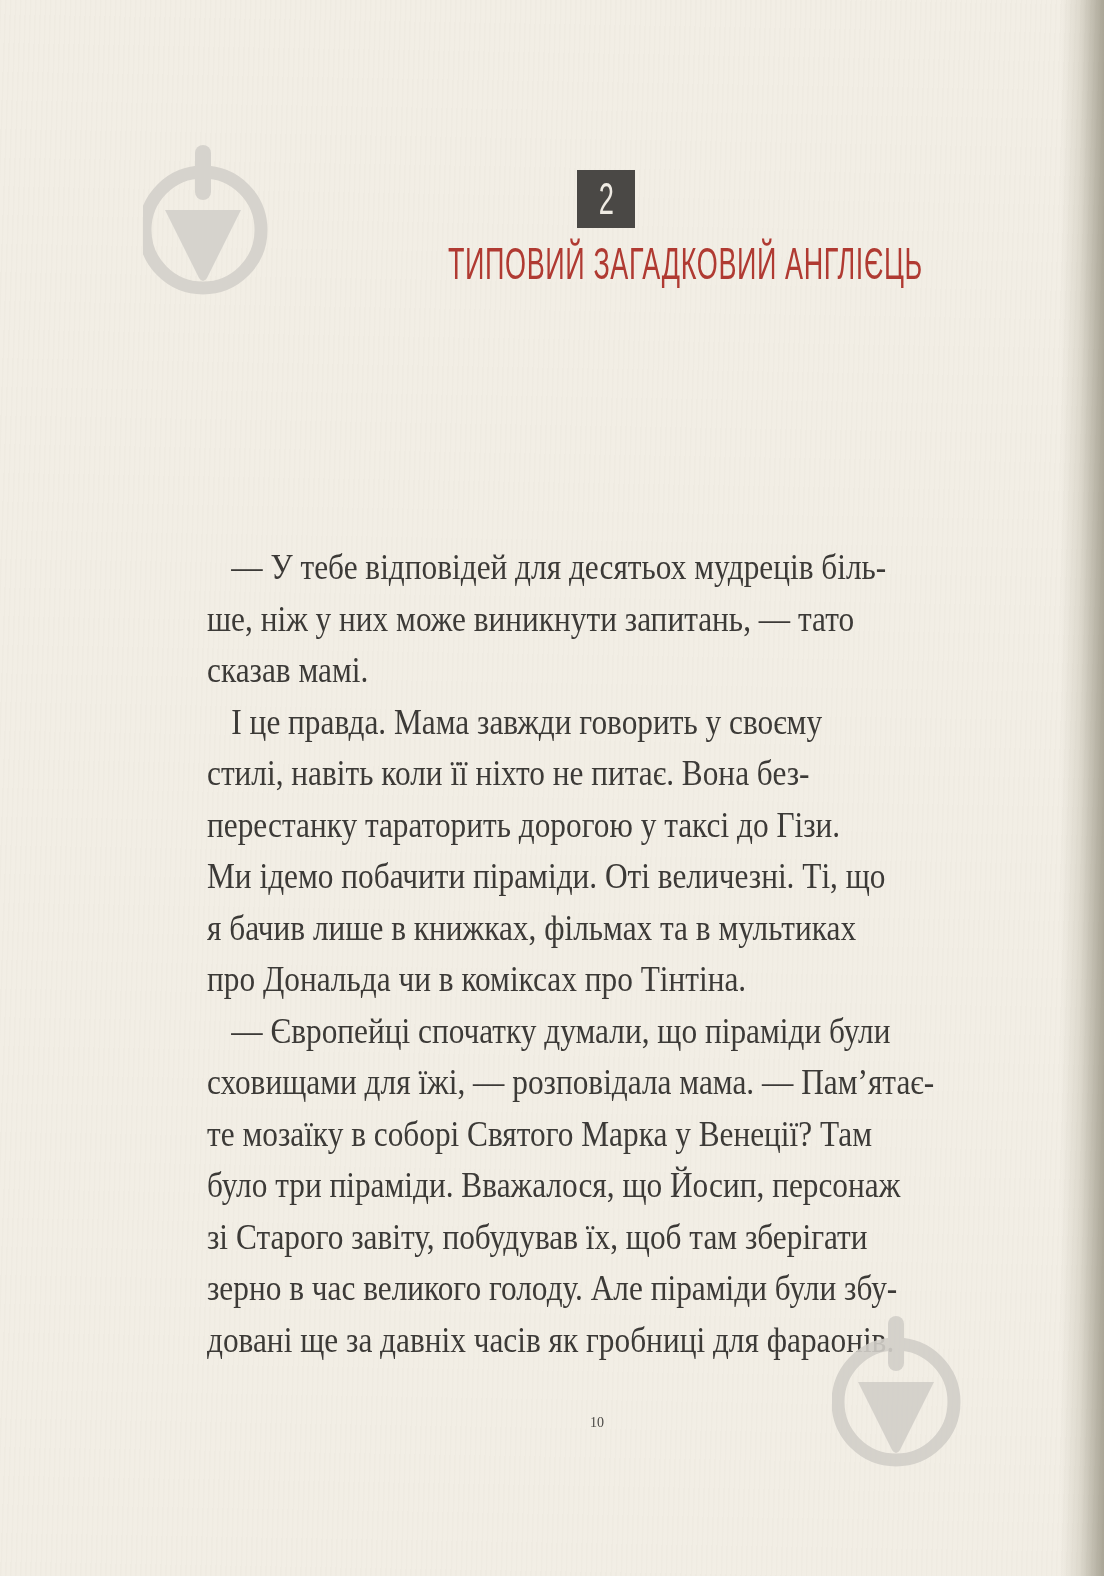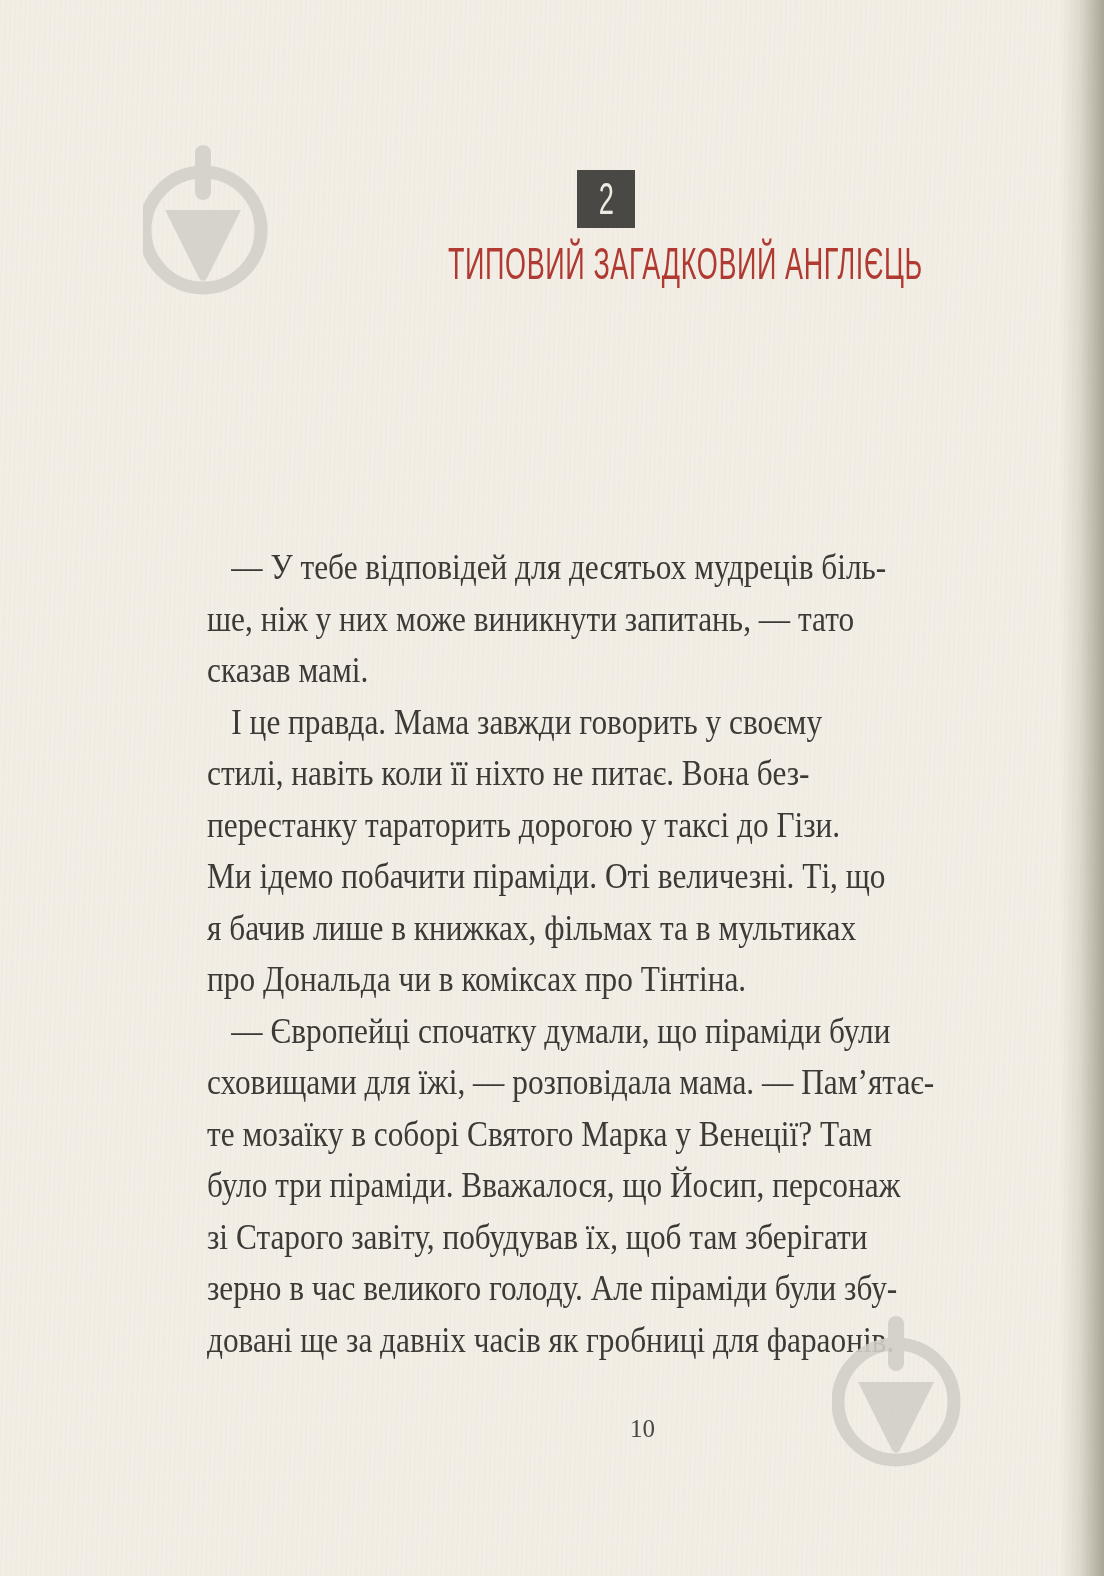--- a/index.html
+++ b/index.html
@@ -87,23 +87,22 @@
     }
     .line.indent { padding-left: 28px; }
 
     .page-number {
       position: absolute;
       left: 590px;
       top: 1415px;
       width: 60px;
       text-align: left;
       font-family: "Liberation Serif", serif;
-      font-size: 25px;
+      font-size: 14px;
       color: #4a4845;
-      margin-left: 40px;
     }
   </style>
 </head>
 <body>
 
 <div class="page">
 
   <div class="watermark wm-top">
     <svg viewBox="0 0 140 180">
       <circle cx="60" cy="100" r="58" fill="none" stroke="#d4d1cb" stroke-width="13"></circle>

